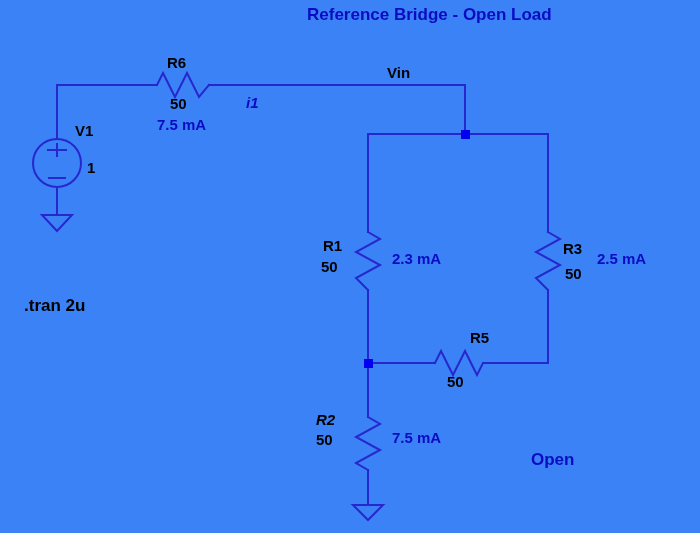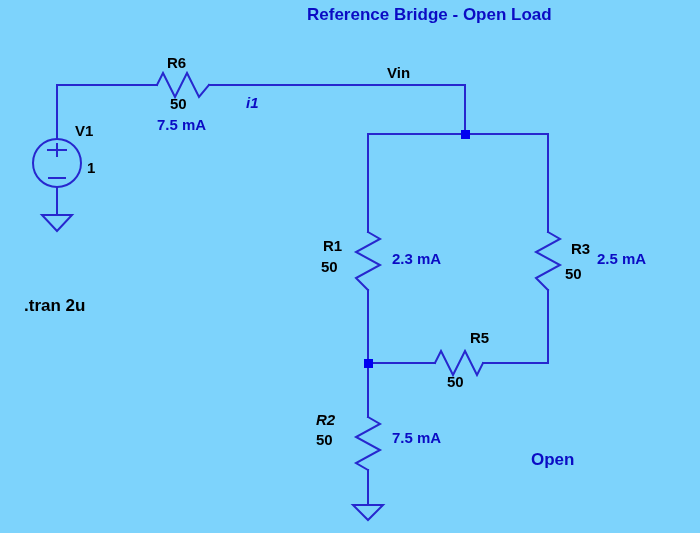--- a/index.html
+++ b/index.html
@@ -1,19 +1,19 @@
 <!DOCTYPE html>
 <html><head>
 <meta charset="utf-8">
 <style>
   html,body { margin:0; padding:0; }
   #canvas {
     position:relative;
     width:700px; height:533px;
-    background:#7dd3fc;
+    background:#3b82f6;
     overflow:hidden;
     font-family:"Liberation Sans", sans-serif;
   }
   #schematic-svg { position:absolute; left:0; top:0; }
   .lbl {
     position:absolute;
     font-family:"Liberation Sans", sans-serif;
     font-weight:bold;
     font-size:15px;
     line-height:1.1;
@@ -77,21 +77,21 @@
 
   <span class="lbl" style="left:387px; top:65px;">Vin</span>
 
   <span class="lbl" style="left:75px; top:123px;">V1</span>
   <span class="lbl" style="left:87px; top:160px;">1</span>
 
   <span class="lbl" style="left:323px; top:238px;">R1</span>
   <span class="lbl" style="left:321px; top:259px;">50</span>
   <span class="lbl blue" style="left:392px; top:251px;">2.3 mA</span>
 
-  <span class="lbl" style="left:563px; top:241px;margin-left:8px;">R3</span>
+  <span class="lbl" style="left:563px; top:241px;">R3</span>
   <span class="lbl" style="left:565px; top:266px;">50</span>
   <span class="lbl blue" style="left:597px; top:251px;">2.5 mA</span>
 
   <span class="lbl big" style="left:24px; top:297px;">.tran 2u</span>
 
   <span class="lbl" style="left:470px; top:330px;">R5</span>
   <span class="lbl" style="left:447px; top:374px;">50</span>
 
   <span class="lbl" style="left:316px; top:412px;font-style:italic;">R2</span>
   <span class="lbl" style="left:316px; top:432px;">50</span>

